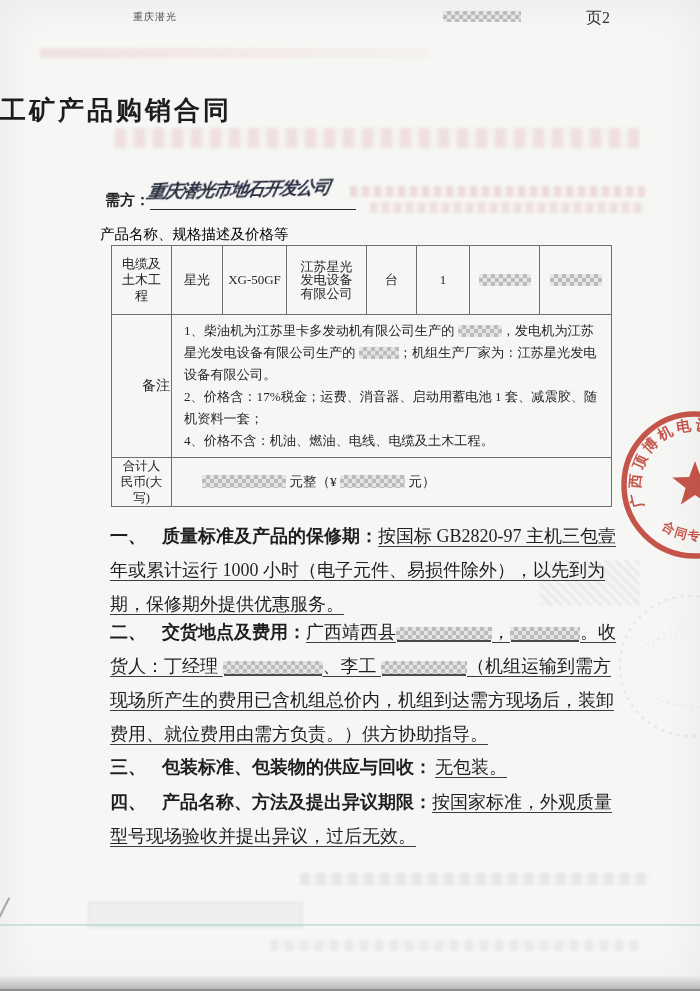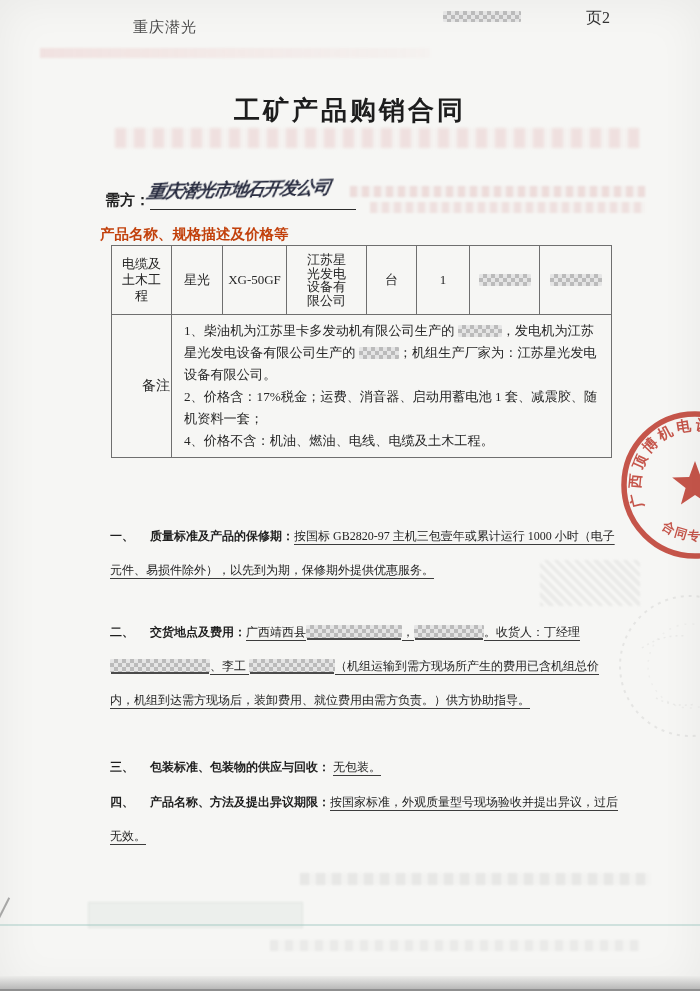--- a/index.html
+++ b/index.html
@@ -3,57 +3,57 @@
 <meta charset="utf-8">
 <style>
   html,body{margin:0;padding:0;background:#e8e8e8;}
   .page{
     position:relative;width:700px;height:991px;margin:0 auto;
     background:#f6f6f4;overflow:hidden;
     font-family:"Liberation Serif","DejaVu Serif",serif;color:#2c2c2c;
     box-shadow:inset 0 0 45px rgba(0,0,0,.055);
   }
   
-  .hdr-brand{position:absolute;left:133px;top:18px;font-size:15px;color:#4c4c4c;letter-spacing:1px;}
+  .hdr-brand{position:absolute;left:133px;top:10px;font-size:10px;color:#4c4c4c;letter-spacing:1px;}
   .hdr-redact{position:absolute;left:443px;top:11px;width:78px;height:11px;}
   .hdr-page{position:absolute;left:586px;top:8px;font-size:16px;color:#333;}
   
-  .title{position:absolute;left:0;right:0;top:93px;text-align:center;font-size:26px;font-weight:bold;letter-spacing:3px;color:#1d1d1d;}
+  .title{position:absolute;left:0;right:0;top:93px;font-size:26px;font-weight:bold;letter-spacing:3px;color:#1d1d1d;}
   .party{position:absolute;left:105px;font-size:15px;font-weight:600;color:#222;white-space:nowrap;}
   #supplier{top:151px;}
   #buyer{top:183px;}
   .party .val{border-bottom:1.3px solid #2e2e2e;padding:0 18px 2px 3px;}
   .buyer-line{display:inline-block;width:206px;height:26px;border-bottom:1.4px solid #2b2b2b;vertical-align:bottom;position:relative;}
   .handwriting{
     position:absolute;left:-2px;top:-6px;width:240px;white-space:nowrap;
     font-family:"DejaVu Sans",sans-serif;font-style:italic;font-weight:bold;
     font-size:18px;letter-spacing:-1.5px;color:#272b3f;
     transform:skewX(-12deg) rotate(-1.5deg);filter:blur(.45px);
   }
-  .caption{position:absolute;left:100px;top:225px;font-size:14.5px;font-weight:bold;color:#c2410c;}
+  .caption{position:absolute;left:100px;top:225px;font-size:14.5px;font-weight:normal;color:#000000;}
   
   table.grid{position:absolute;left:111px;top:245px;width:500px;border-collapse:collapse;table-layout:fixed;}
   .grid th,.grid td{border:1px solid #6f6f6f;font-weight:normal;color:#262626;overflow:hidden;}
   .grid tr.h th{height:34px;font-size:12.5px;line-height:14px;padding:1px 0;}
   .grid tr.p td{height:66px;font-size:13px;text-align:center;}
-  .grid td.mfr{font-size:12px;line-height:13.5px;padding:1px 17px;margin-top:45px;}
+  .grid td.mfr{font-size:12px;line-height:13.5px;padding:1px 10px;margin-top:45px;}
   .grid td.pname{font-size:13px;line-height:16px;padding:0 7px;}
   .grid td.rlabel{height:133px;text-align:right;font-size:14px;}
   .grid td.notes{font-size:13.2px;line-height:22px;text-align:left;padding:5px 8px 5px 12px;vertical-align:top;}
   .grid td.tlabel{height:40px;font-size:12.5px;line-height:16px;text-align:center;padding:0 5px;}
   .grid td.tcell{font-size:13.5px;text-align:left;padding:4px 6px 4px 30px;}
   
   .redact{
     display:inline-block;border-radius:1px;vertical-align:-2px;
     background:repeating-conic-gradient(#b7b7b7 0% 25%, #e4e4e4 0% 50%) 0 0/8px 8px;
     filter:blur(.5px);opacity:.92;
   }
   .ru{box-shadow:0 3px 0 -1px #3c3c3c;}
   
-  .clause{position:absolute;left:110px;width:509px;font-size:12px;line-height:34px;color:#1e1e1e;}
+  .clause{position:absolute;left:110px;width:509px;font-size:18px;line-height:34px;color:#1e1e1e;}
   #c1{top:519px;} #c2{top:615px;} #c3{top:750px;} #c4{top:785px;}
   .cnum{font-weight:bold;margin-right:16px;}
   .ctitle{font-weight:bold;}
   .u{text-decoration:underline;text-underline-offset:4px;text-decoration-thickness:1px;text-decoration-color:#3c3c3c;}
   #c3 .cbody{margin-left:3px;}
   
   .seal{position:absolute;left:615px;top:405px;width:160px;height:160px;mix-blend-mode:multiply;opacity:.85;filter:blur(.3px);}
   
   .ghost{position:absolute;left:612px;top:588px;width:156px;height:156px;opacity:.5;}
   
@@ -122,20 +122,29 @@
       <td><span class="redact" style="width:52px;height:12px"></span></td>
     </tr>
     <tr>
       <td class="rlabel">备注</td>
       <td class="notes" colspan="7">
         <div><span>1、柴油机为江苏里卡多发动机有限公司生产的</span> <span class="redact" style="width:44px;height:12px"></span><span>，发电机为江苏星光发电设备有限公司生产的</span> <span class="redact" style="width:40px;height:12px"></span><span>；机组生产厂家为：江苏星光发电设备有限公司。</span></div>
         <div>2、价格含：17%税金；运费、消音器、启动用蓄电池 1 套、减震胶、随机资料一套；</div>
         <div>4、价格不含：机油、燃油、电线、电缆及土木工程。</div>
       </td>
     </tr>
+    <tr>
+      <td class="tlabel">合计人民币(大写)</td>
+      <td class="tcell" colspan="7">
+        <span class="redact" style="width:84px;height:13px"></span>
+        <span>元整（¥</span>
+        <span class="redact" style="width:65px;height:13px"></span>
+        <span>元）</span>
+      </td>
+    </tr>
   </tbody>
     </table>
 
   <div class="clause" id="c1">
     <span class="cnum">一、</span><span class="ctitle">质量标准及产品的保修期：</span><span class="cbody u">按国标 GB2820-97 主机三包壹年或累计运行 1000 小时（电子元件、易损件除外），以先到为期，保修期外提供优惠服务。</span>
   </div>
 
   <div class="clause" id="c2">
     <span class="cnum">二、</span><span class="ctitle">交货地点及费用：</span><span class="u">广西靖西县</span><span class="redact ru" style="width:96px;height:13px"></span><span class="u">，</span><span class="redact ru" style="width:70px;height:13px"></span><span class="u">。收货人：丁经理 </span><span class="redact ru" style="width:100px;height:13px"></span><span class="u">、李工 </span><span class="redact ru" style="width:86px;height:13px"></span><span class="u">（机组运输到需方现场所产生的费用已含机组总价内，机组到达需方现场后，装卸费用、就位费用由需方负责。）供方协助指导。</span>
   </div>

